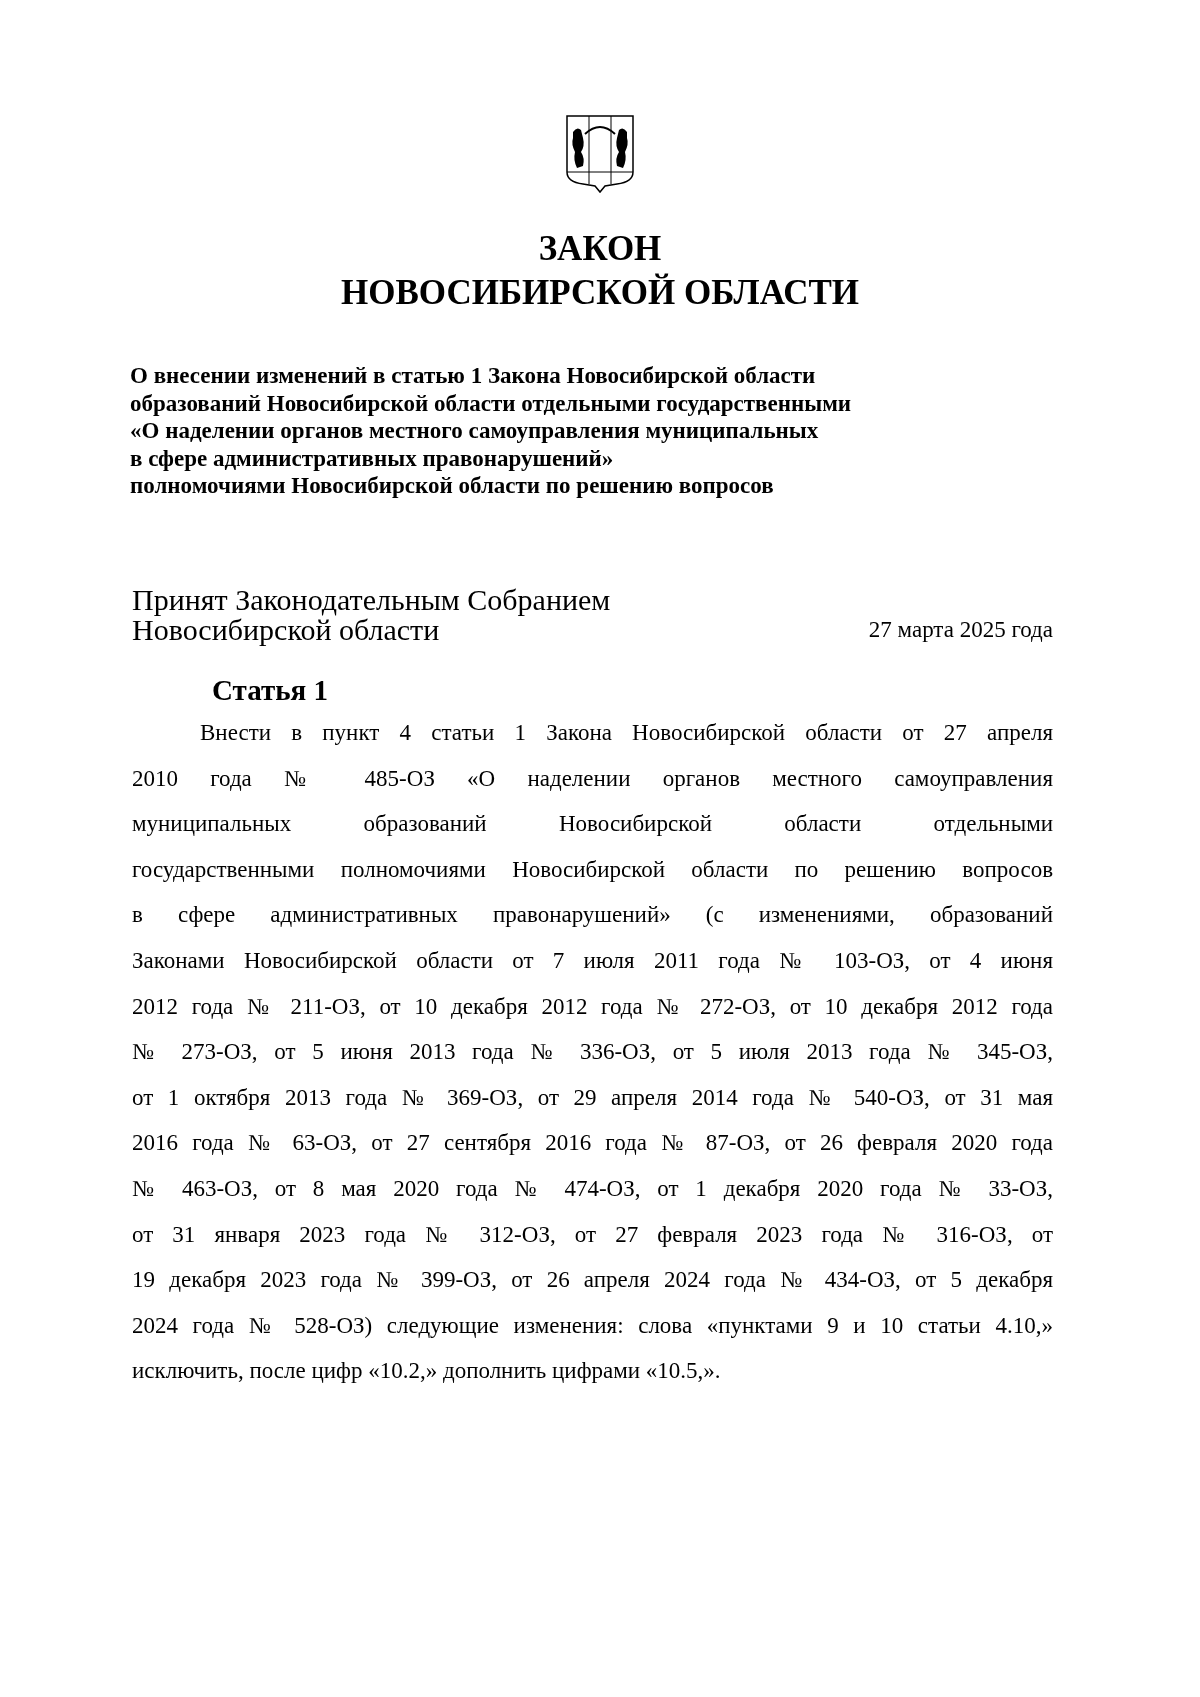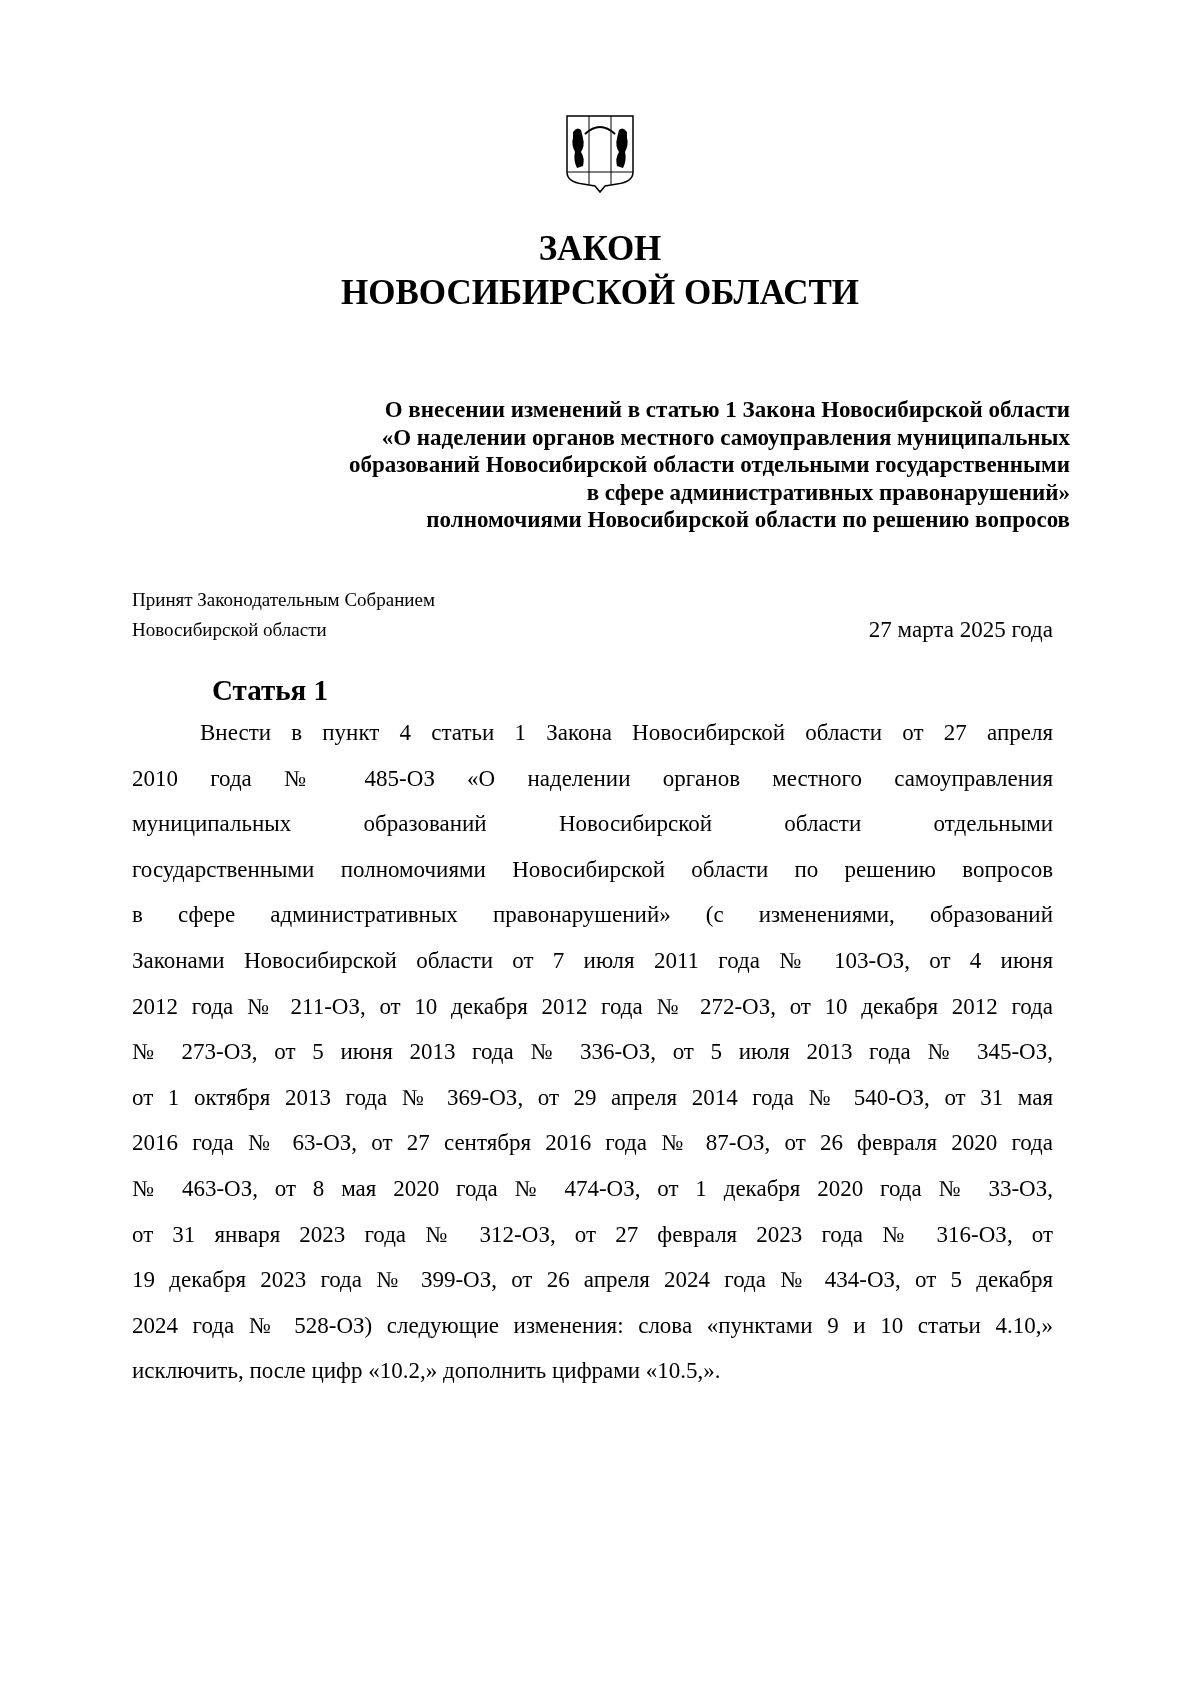--- a/index.html
+++ b/index.html
@@ -3,24 +3,24 @@
 <meta charset="utf-8">
 <style>
   html, body { margin: 0; padding: 0; background: #ffffff; }
   body { width: 1200px; height: 1697px; position: relative; overflow: hidden;
          font-family: "Liberation Serif", "DejaVu Serif", serif; color: #000; }
   .emblem { position: absolute; left: 555px; top: 112px; width: 90px; height: 82px; }
   .title { position: absolute; left: 0; width: 1200px; text-align: center;
            font-weight: bold; font-size: 35px; line-height: 44px; }
   .title.l1 { top: 227px; }
   .title.l2 { top: 271px; }
-  .subject { position: absolute; left: 130px; width: 940px; top: 396px;
-             text-align: right; font-weight: bold; font-size: 23px; line-height: 27.5px; }
+  .subject { position: absolute; left: 130px; width: 940px; top: 362px;
+             text-align: left; font-weight: bold; font-size: 23px; line-height: 27.5px; }
   .subject div { white-space: nowrap; }
-  .adopted { position: absolute; left: 132px; top: 585px; font-size: 19px; line-height: 30px; }
+  .adopted { position: absolute; left: 132px; top: 585px; font-size: 30px; line-height: 30px; }
   .date { position: absolute; right: 147px; top: 615px; font-size: 23px; line-height: 30px; }
   .art-title { position: absolute; left: 212px; top: 675px; font-weight: bold; font-size: 29px; line-height: 30px; }
   .body { position: absolute; left: 132px; width: 921px; top: 718px; font-size: 23px; }
   .line { height: 45.6px; line-height: 30px; text-align: justify; text-align-last: justify; white-space: nowrap; }
   .line span.txt { display: block; white-space: normal; text-align: justify; text-align-last: justify; }
   .line.first { padding-left: 68px; }
   .line.last span.txt { text-align-last: left; }
 </style>
 </head>
 <body>
@@ -35,22 +35,22 @@
     <path d="M72 20 Q68 14 64 18 L62 26 Q60 34 64 40 Q60 46 62 54 L68 56 Q72 48 70 40 Q74 32 72 26 Z" fill="#000"></path>
     <line x1="12" y1="60" x2="78" y2="60" stroke="#000" stroke-width="1"></line>
   </svg>
 </div>
 
 <div class="title l1">ЗАКОН</div>
 <div class="title l2">НОВОСИБИРСКОЙ ОБЛАСТИ</div>
 
 <div class="subject">
   <div>О внесении изменений в статью 1 Закона Новосибирской области</div>
+  <div>образований Новосибирской области отдельными государственными</div>
   <div>«О наделении органов местного самоуправления муниципальных</div>
-  <div>образований Новосибирской области отдельными государственными</div>
   <div>в сфере административных правонарушений»</div>
   <div>полномочиями Новосибирской области по решению вопросов</div>
 </div>
 
 <div class="adopted">
   <div>Принят Законодательным Собранием</div>
   <div>Новосибирской области</div>
 </div>
 <div class="date">27 марта 2025 года</div>
 

